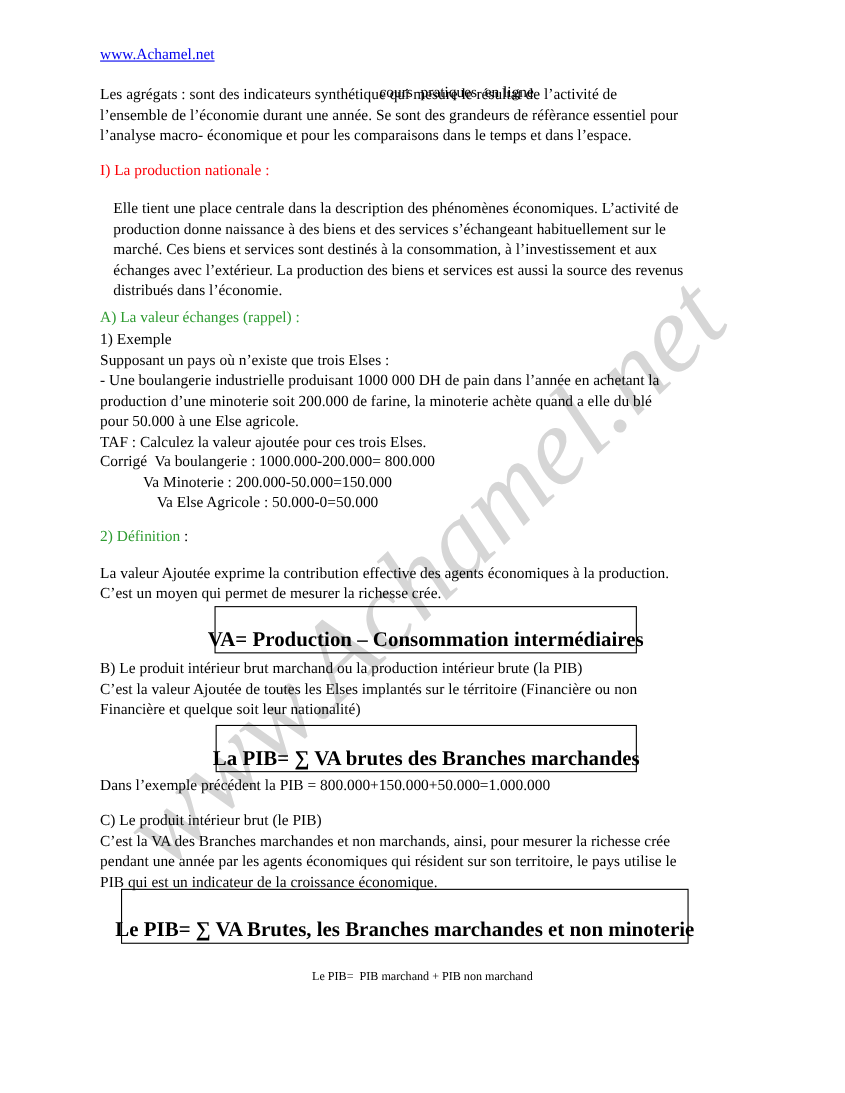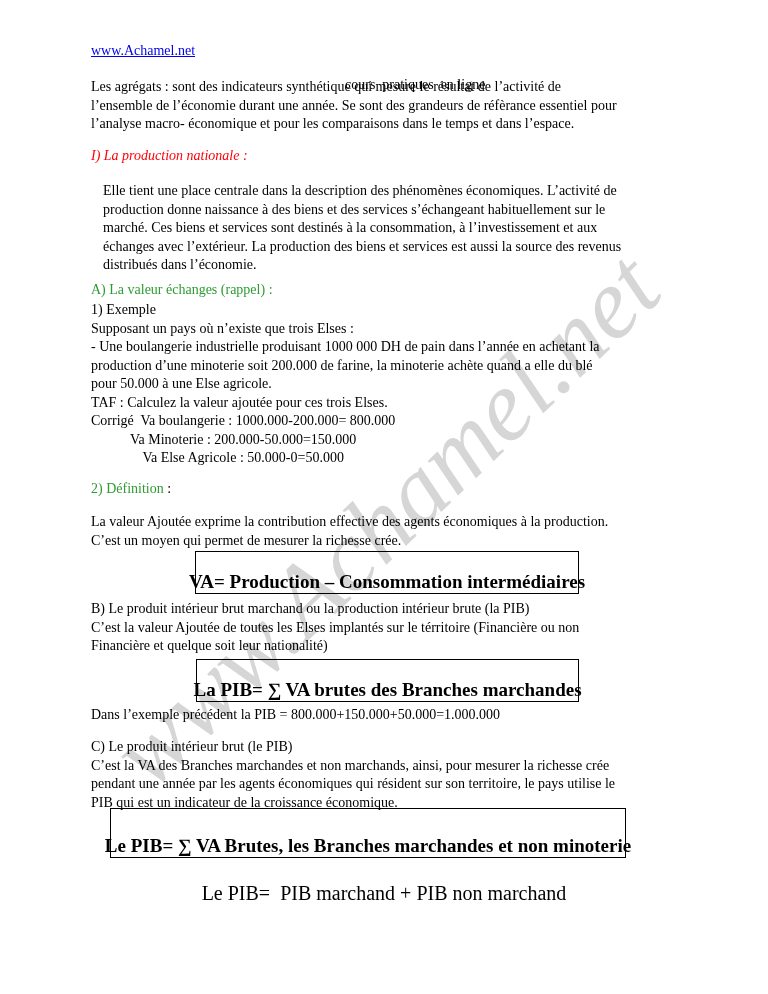--- a/index.html
+++ b/index.html
@@ -34,38 +34,38 @@
     line-height: 18.5px;
     white-space: pre;
   }
   .hdr-link {
     font-size: 14px;
     color: #0000ee;
     text-decoration: underline;
     cursor: pointer;
   }
   .hdr-tagline { font-size: 14px; white-space: pre; }
-  .red-heading   { color: #fb0207; font-size: 14px; white-space: pre; font-style: italic; }
+  .red-heading   { color: #fb0207; font-size: 14px; white-space: pre; }
   .green-heading { color: #2e9b31; font-size: 14px; white-space: pre; }
   .green-underline { }
   .colon-black { color: #000000; }
   .formula-box {
     border: 1px solid #000000;
     display: flex;
     align-items: flex-end;
     justify-content: center;
     font-size: 19px;
     white-space: pre;
     background: transparent;
     font-weight: bold;
   }
   .centered-line {
     width: 768px;
     text-align: center;
-    font-size: 20px;
+    font-size: 11px;
     white-space: pre;
   }
 </style>
 </head>
 <body>
 
 <div class="page">
 
   <div class="watermark">www.Achamel.net</div>
 

